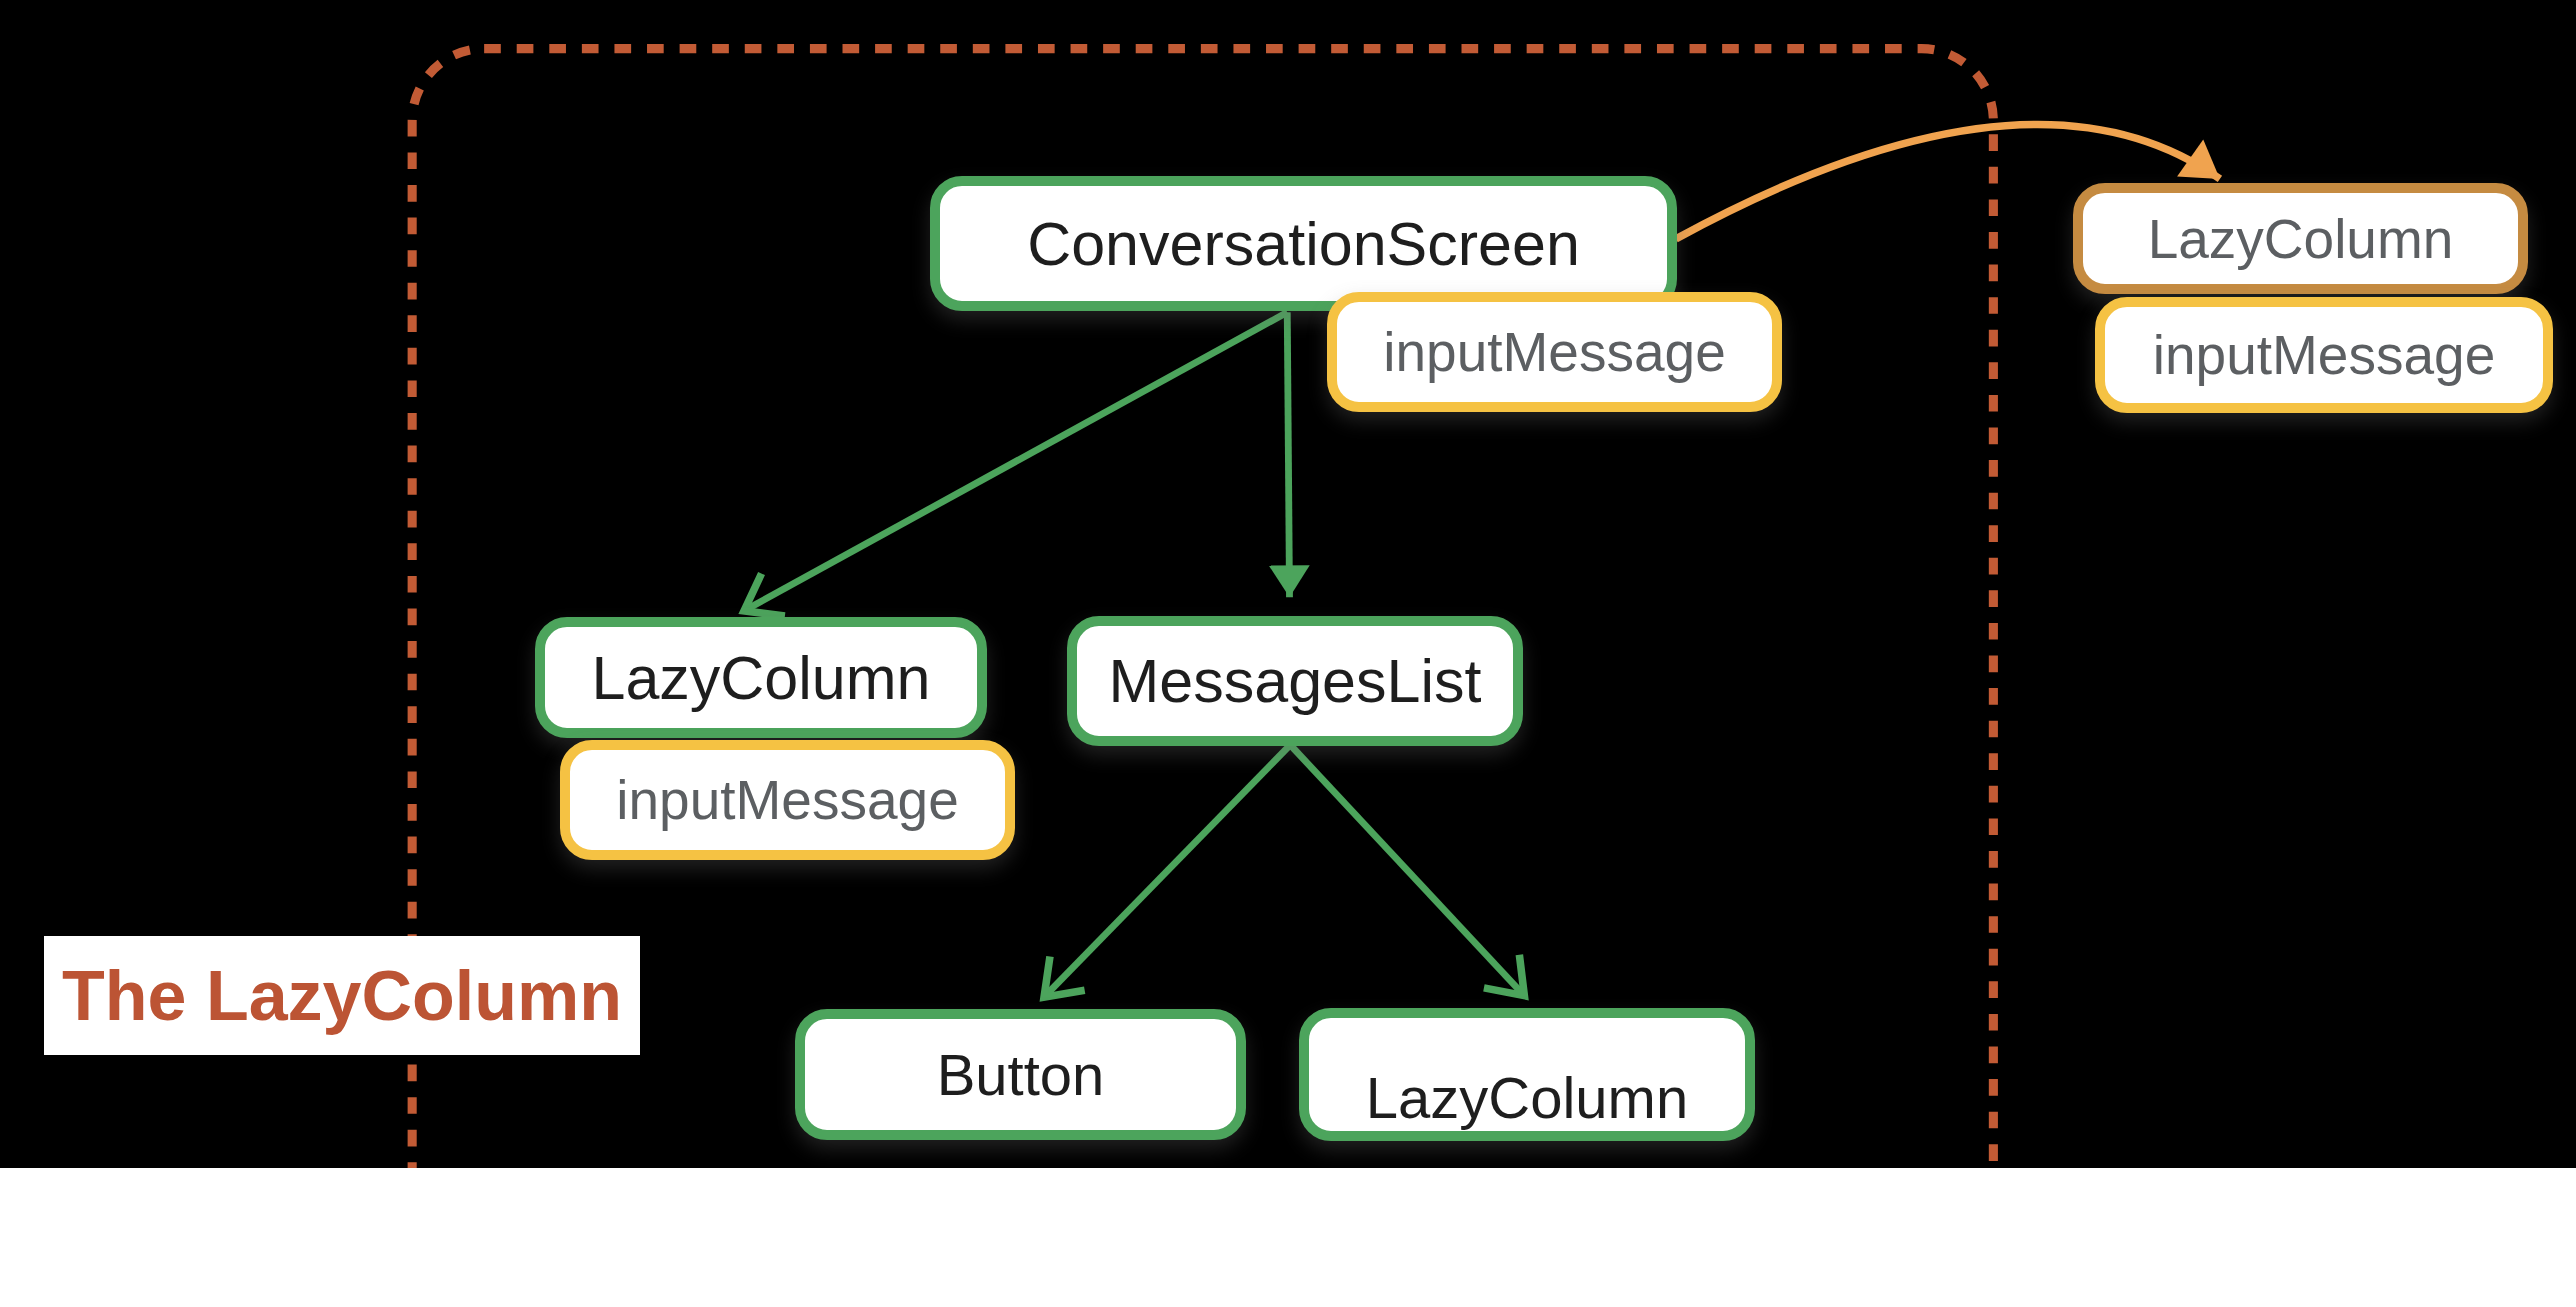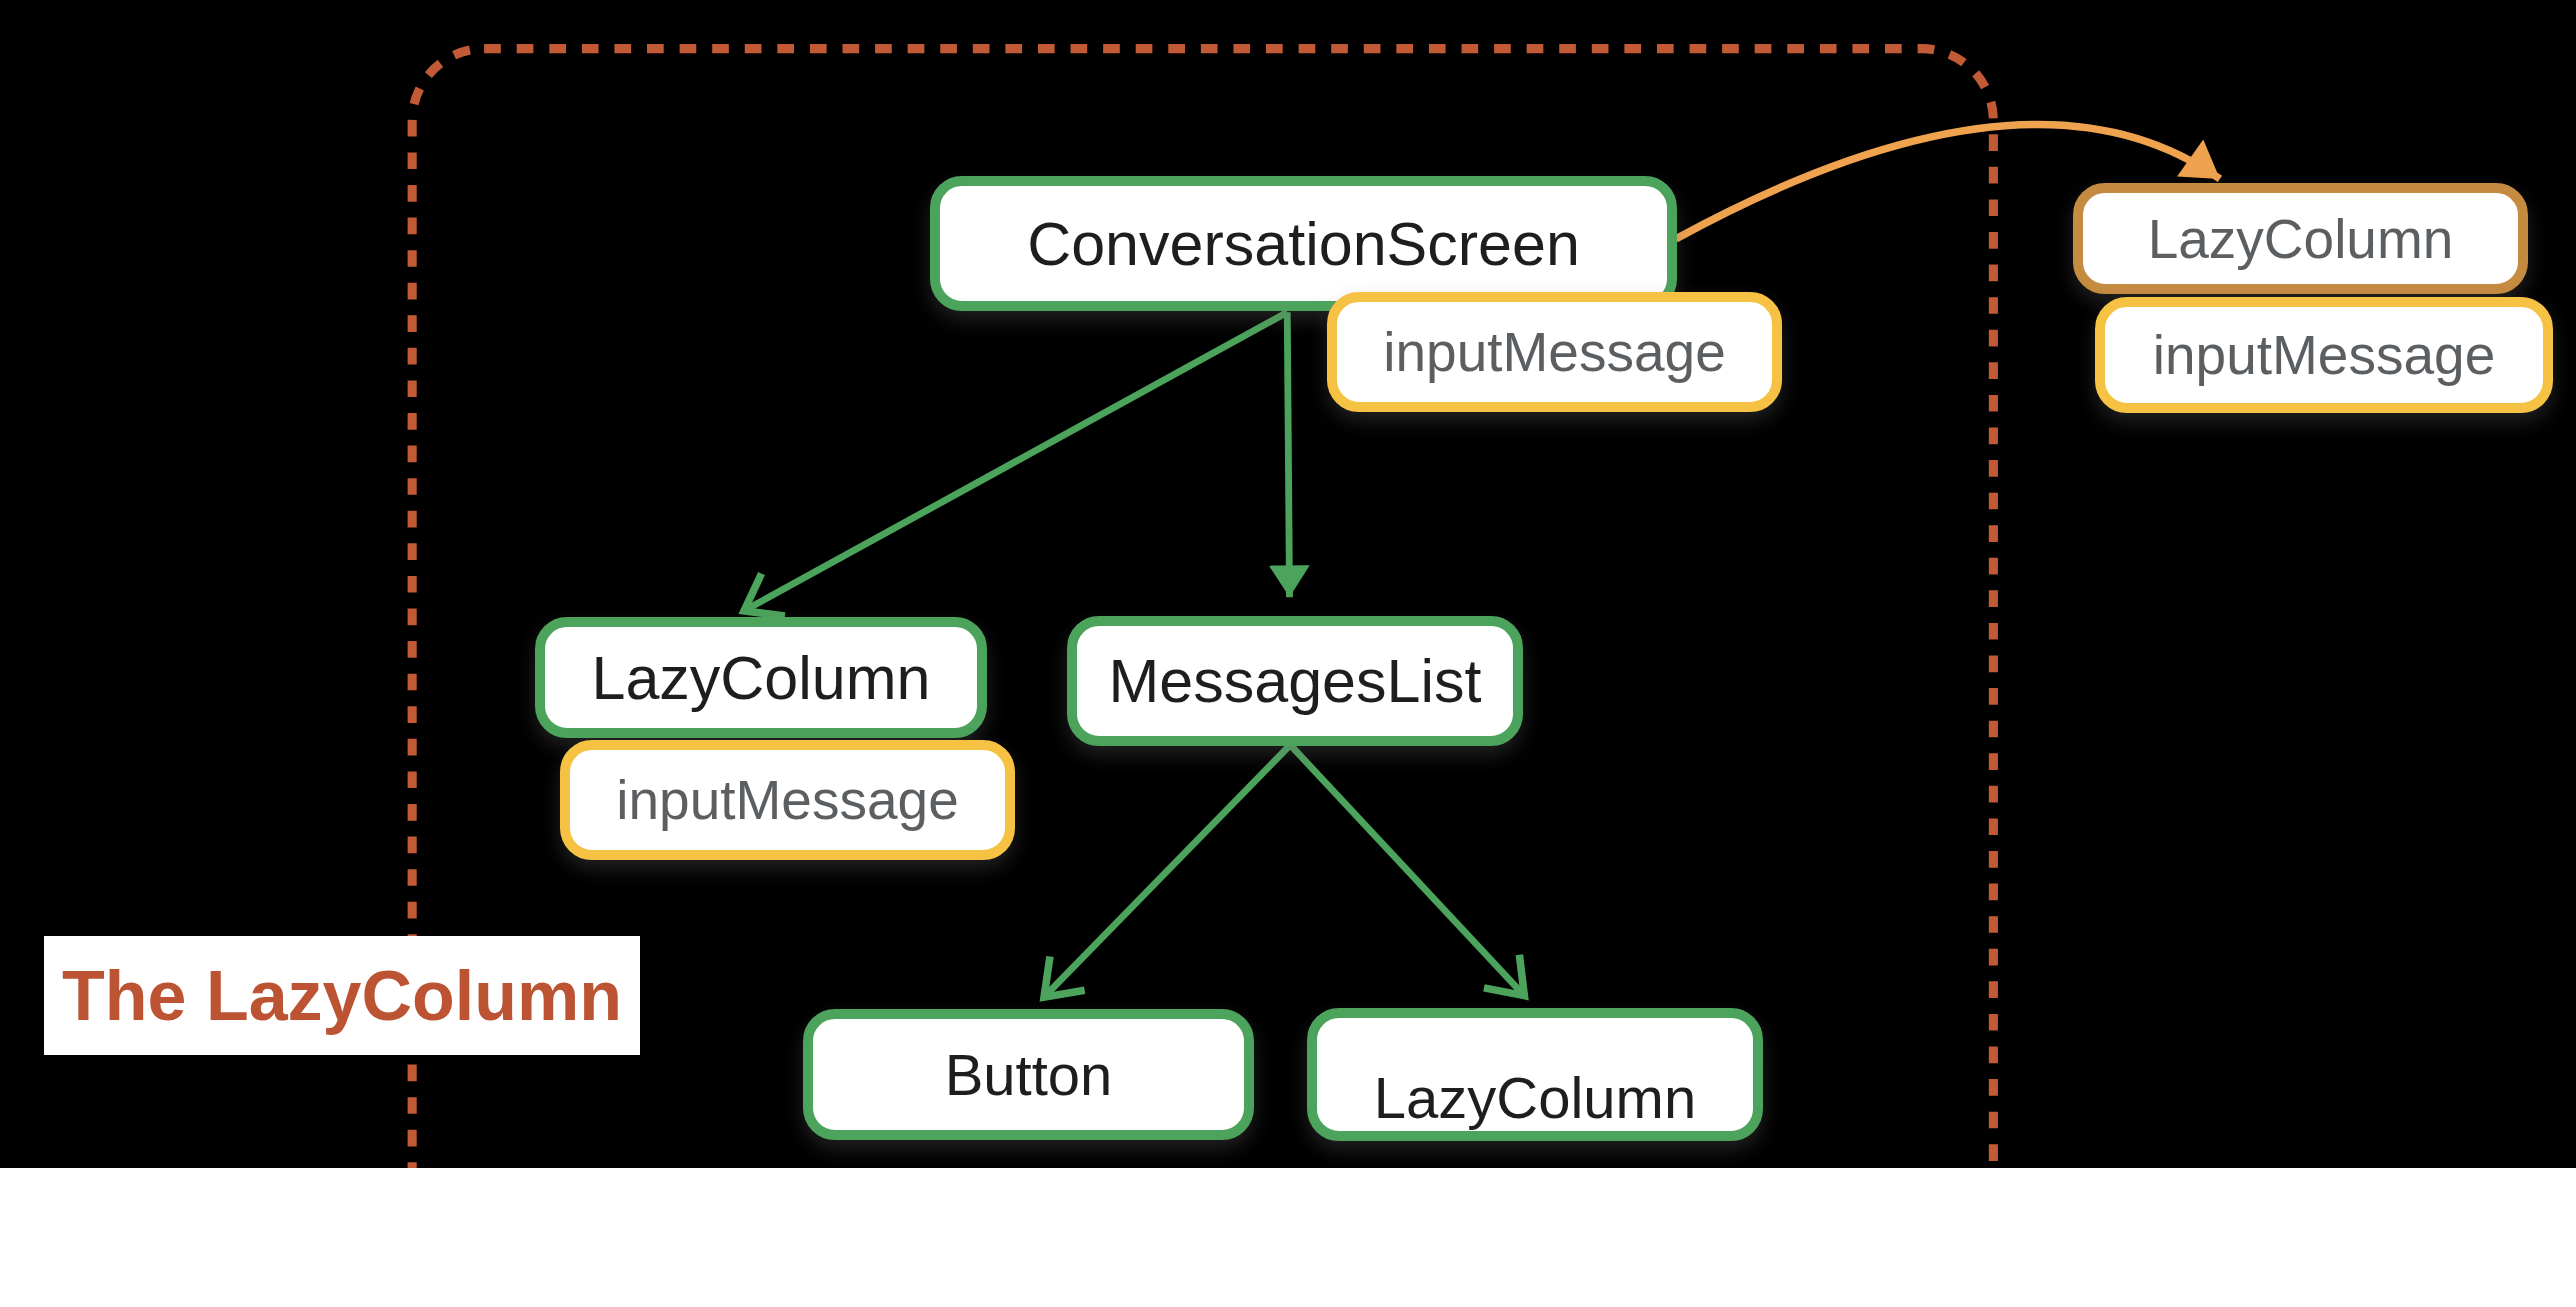--- a/index.html
+++ b/index.html
@@ -18,21 +18,21 @@
     display:flex;align-items:center;justify-content:center;
     box-shadow:0 9px 19.7px rgba(110,110,110,0.30);
     z-index:2;
     box-sizing:border-box;
     white-space:nowrap;
   }
   .green-node{border:10.6px solid #4CA45C;color:#1E1E1E;}
   .yellow-node{border:10.6px solid #F5C243;color:#5C5F62;margin-left:25px;}
   .brown-node{border:10.6px solid #C58B41;color:#5C5F62;}
   .lbl-lg{font-size:61px;}
-  .lbl-md{font-size:58px;margin-left:8px;}
+  .lbl-md{font-size:58px;}
   .lbl-state{font-size:55px;}
   #conversation-screen{left:930px;top:176px;width:747px;height:135px;}
   #conversation-screen-state{left:1302px;top:292px;width:455px;height:120px;z-index:3;}
   #user-input{left:535px;top:617px;width:452px;height:121px;}
   #user-input-state{left:535px;top:740px;width:455px;height:120px;}
   #messages-list{left:1067px;top:616px;width:456px;height:130px;}
   #button-node{left:795px;top:1009px;width:451px;height:131px;}
   #lazy-column{left:1299px;top:1008px;width:456px;height:133px;align-items:flex-end;}
   #view-model{left:2073px;top:183px;width:455px;height:111px;}
   #view-model-state{left:2070px;top:297px;width:458px;height:116px;}

